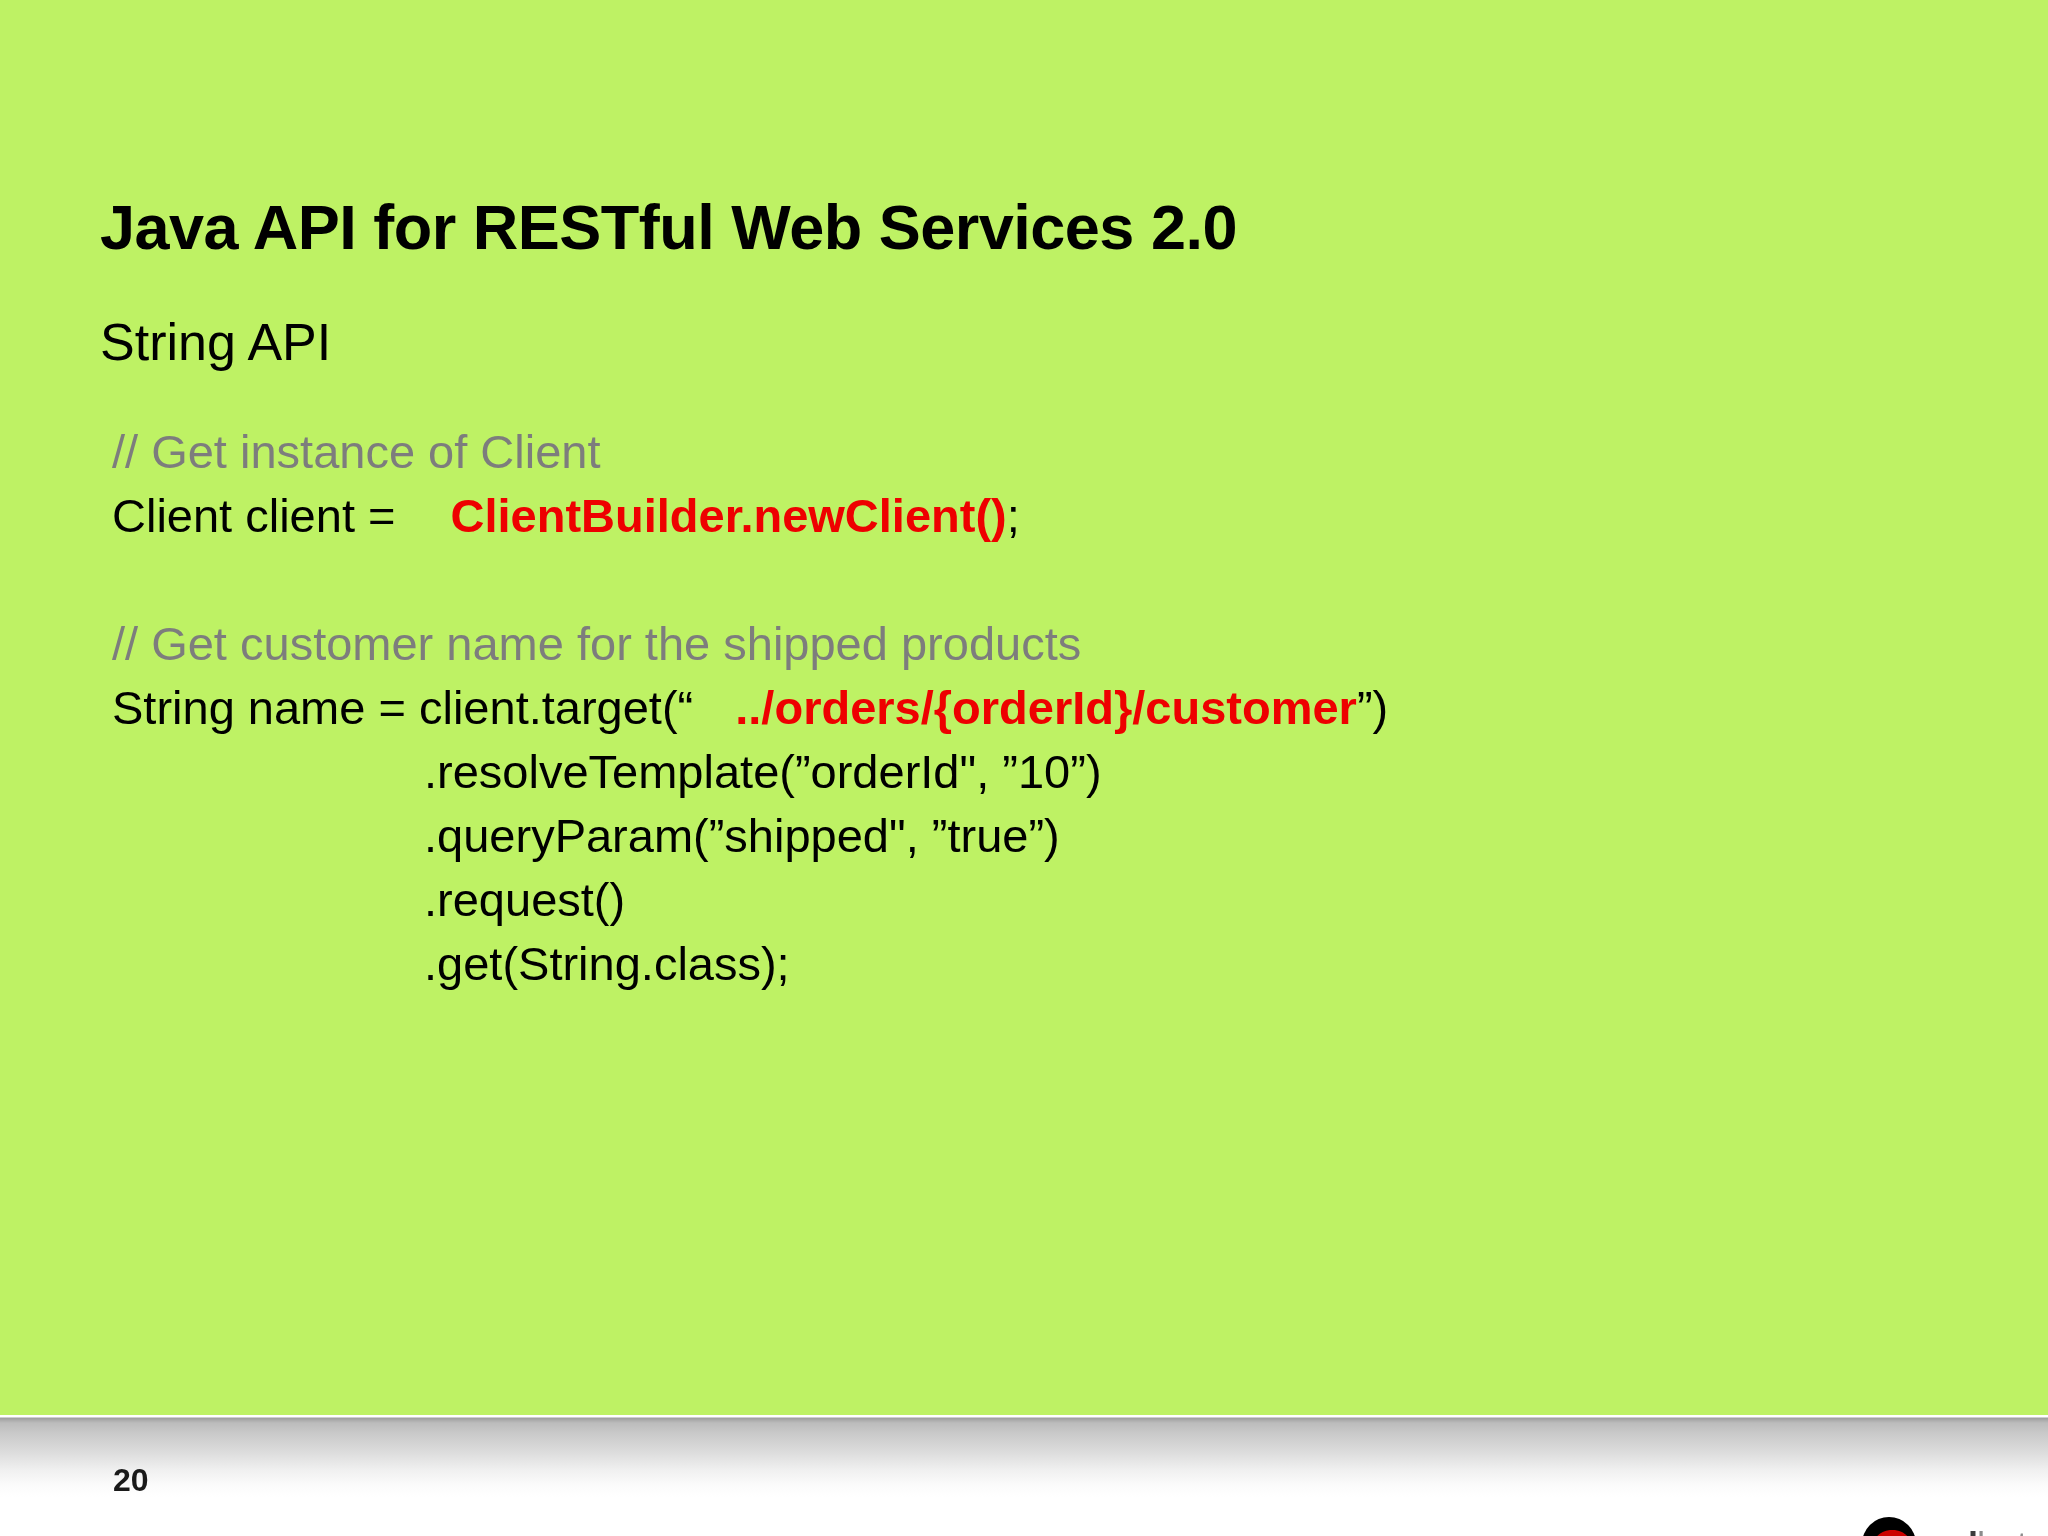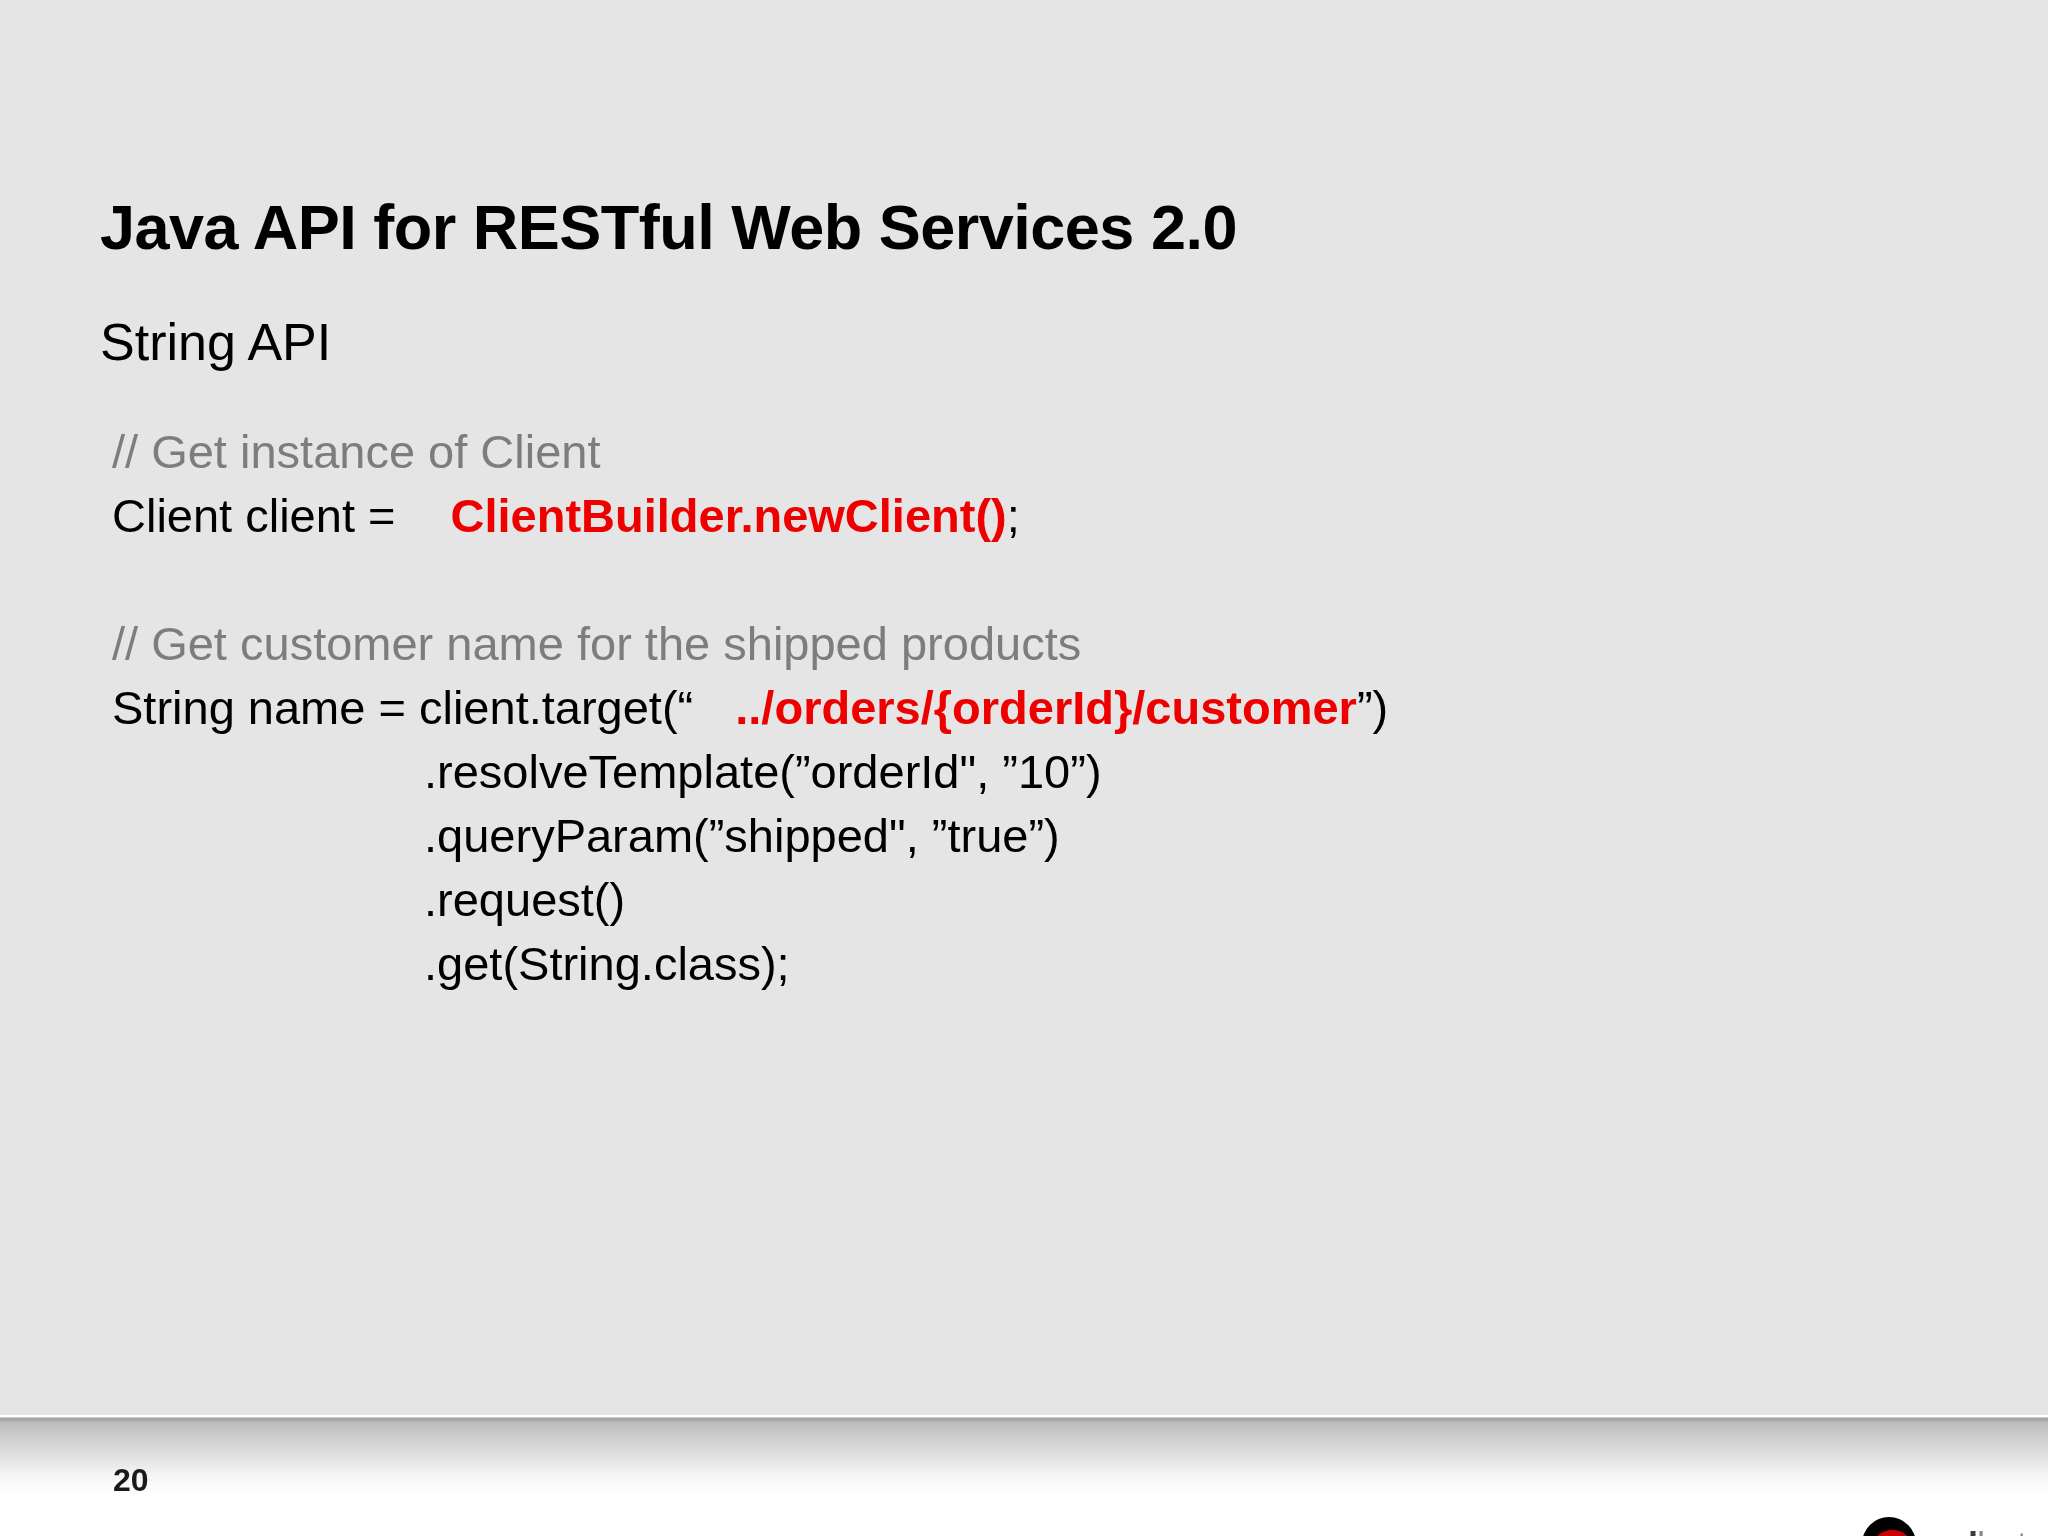--- a/index.html
+++ b/index.html
@@ -7,21 +7,21 @@
     padding: 0;
     background: #ffffff;
   }
   body {
     font-family: "Liberation Sans", sans-serif;
   }
   .slide {
     position: relative;
     width: 2048px;
     height: 1536px;
-    background: #e5e5e5;
+    background: #bef264;
     overflow: hidden;
   }
 
   
   .slide-title {
     position: absolute;
     left: 100px;
     top: 152px;
     font-size: 63px;
     font-weight: bold;

